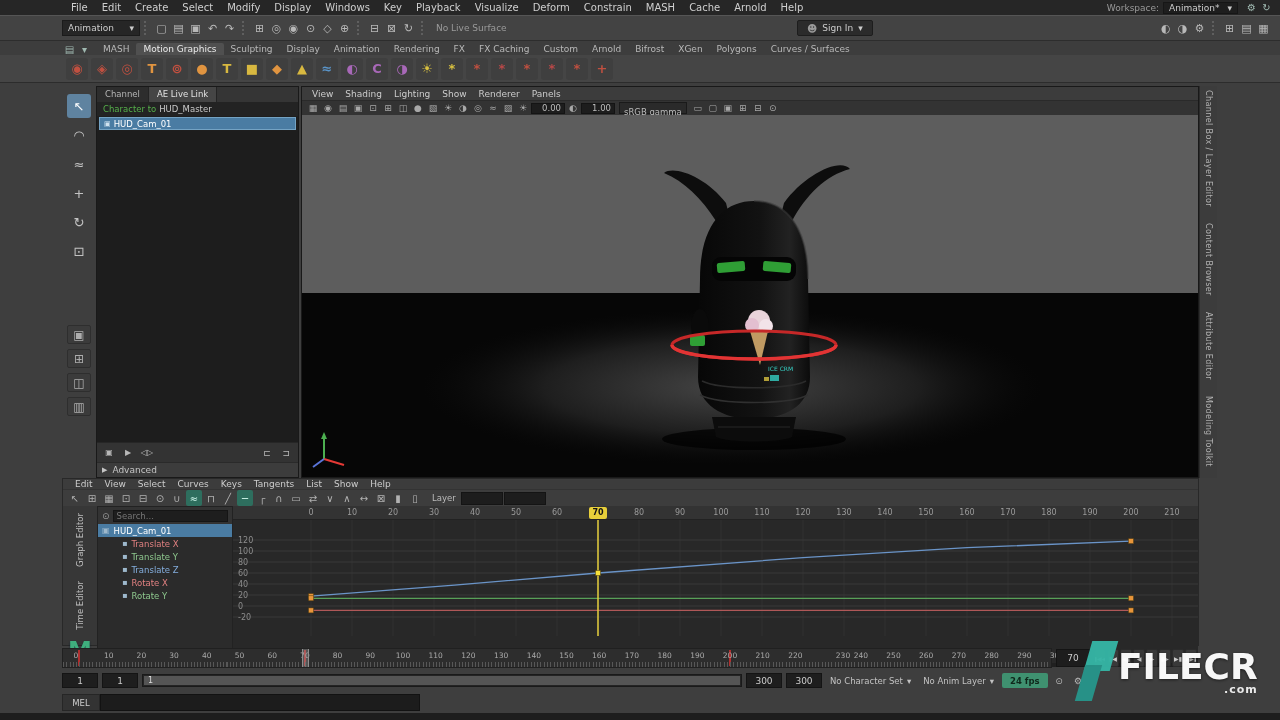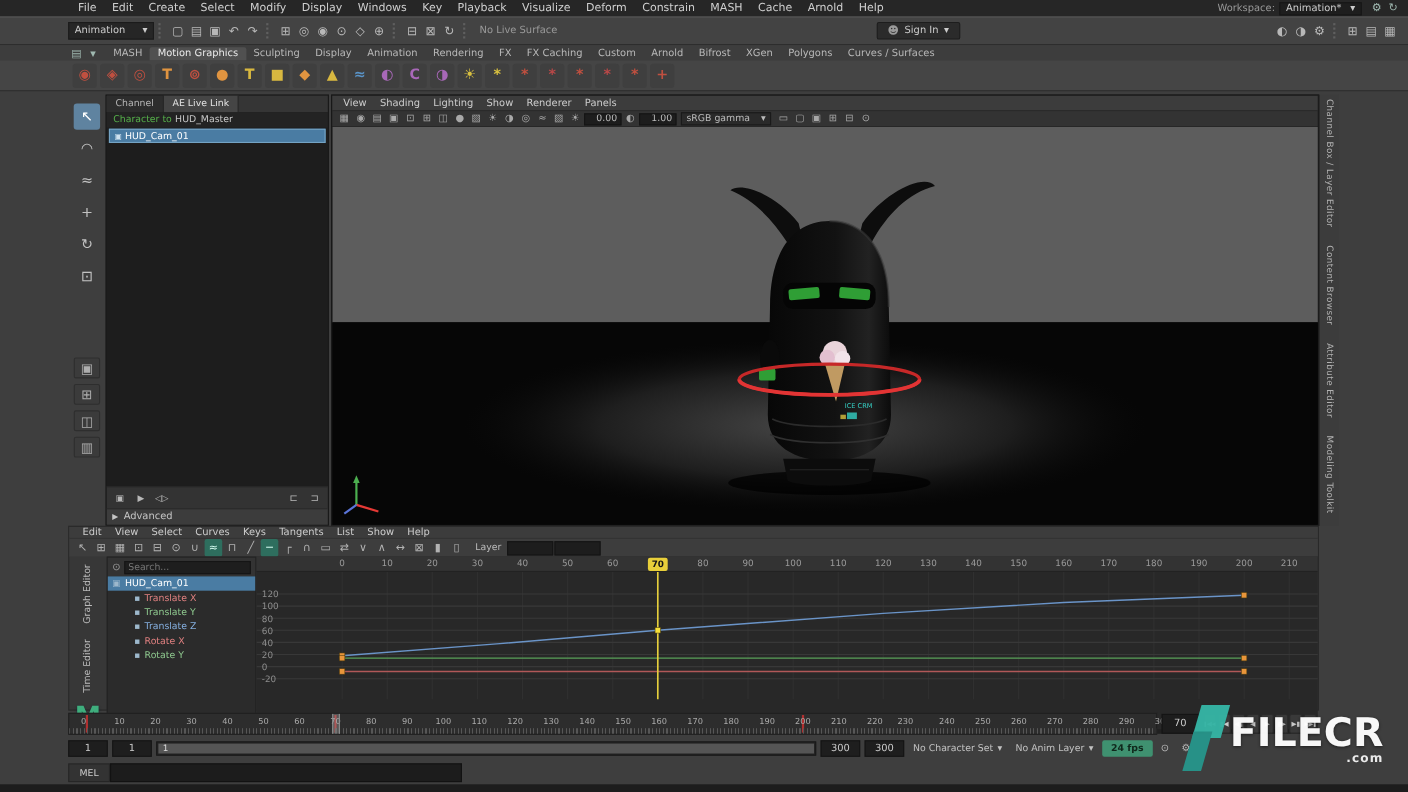--- a/index.html
+++ b/index.html
@@ -46,21 +46,21 @@
 .outl-body{flex:1;background:#1d1d1d;}
 .outl-foot{height:20px;background:#333;border-top:1px solid #262626;display:flex;align-items:center;padding:0 5px;gap:5px;}
 .outl-adv{height:15px;background:#3c3c3c;border-top:1px solid #2a2a2a;display:flex;align-items:center;font-size:9px;gap:5px;padding-left:5px;color:#c5c5c5;}
 
 .viewport{left:301px;top:86px;width:898px;height:392px;background:#111;border:1px solid #191919;display:flex;flex-direction:column;}
 .vp-menu{height:13px;background:#3c3c3c;display:flex;align-items:center;padding-left:4px;}
 .vp-menu-item{font-size:9px;color:#ccc;padding:0 6px;}
 .vp-toolbar{height:15px;background:#333;border-top:1px solid #2a2a2a;display:flex;align-items:center;gap:1px;padding:0 4px;}
 .vp-tool{width:14px;text-align:center;color:#a8a8a8;font-size:9px;}
 .vp-field{background:#1d1d1d;border:1px solid #141414;color:#bbb;width:34px;height:11px;font-size:8.5px;text-align:right;padding-right:3px;}
-.vp-dd{background:#2a2a2a;border:1px solid #1a1a1a;height:12px;display:flex;align-items:center;font-size:8.5px;padding:4px 4px;gap:10px;color:#bbb;margin:0 3px;}
+.vp-dd{background:#2a2a2a;border:1px solid #1a1a1a;height:12px;display:flex;align-items:center;font-size:8.5px;padding:4px 4px;gap:10px;color:#bbb;margin:0 3px;flex-direction:column;}
 .vp-canvas{flex:1;position:relative;overflow:hidden;}
 .vp-canvas svg{position:absolute;left:0;top:0;}
 
 .righttabs{left:1199px;top:86px;width:18px;height:392px;background:#3c3c3c;border-left:1px solid #2b2b2b;display:flex;flex-direction:column;align-items:center;gap:16px;padding-top:4px;}
 .vtab{writing-mode:vertical-rl;font-size:8px;color:#b2b2b2;letter-spacing:.4px;white-space:nowrap;}
 
 .ge{left:62px;top:478px;width:1137px;height:168px;background:#373737;border:1px solid #282828;display:flex;flex-direction:column;}
 .ge-menu{height:14px;background:#3c3c3c;display:flex;align-items:center;padding-left:6px;}
 .ge-menu-item{font-size:9px;color:#ccc;padding:0 6px;}
 .ge-toolbar{height:20px;background:#3d3d3d;border-top:1px solid #333;display:flex;align-items:center;gap:1px;padding-left:4px;}
@@ -606,21 +606,21 @@
         <span class="ts-label" style="left: 438.1px;">130</span>
         <span class="ts-label" style="left: 470.8px;">140</span>
         <span class="ts-label" style="left: 503.5px;">150</span>
         <span class="ts-label" style="left: 536.2px;">160</span>
         <span class="ts-label" style="left: 568.9px;">170</span>
         <span class="ts-label" style="left: 601.6px;">180</span>
         <span class="ts-label" style="left: 634.3px;">190</span>
         <span class="ts-label" style="left: 667px;">200</span>
         <span class="ts-label" style="left: 699.7px;">210</span>
         <span class="ts-label" style="left: 732.4px;">220</span>
-        <span class="ts-label" style="left: 760px;">230</span>
+        <span class="ts-label" style="left: 780px;">230</span>
         <span class="ts-label" style="left: 797.8px;">240</span>
         <span class="ts-label" style="left: 830.5px;">250</span>
         <span class="ts-label" style="left: 863.2px;">260</span>
         <span class="ts-label" style="left: 895.9px;">270</span>
         <span class="ts-label" style="left: 928.6px;">280</span>
         <span class="ts-label" style="left: 961.3px;">290</span>
         <span class="ts-label" style="left: 994px;">300</span>
       </div>
     <div class="ts-ticks"></div>
     <div class="ts-playhead" style="left: 238.9px;"></div>

